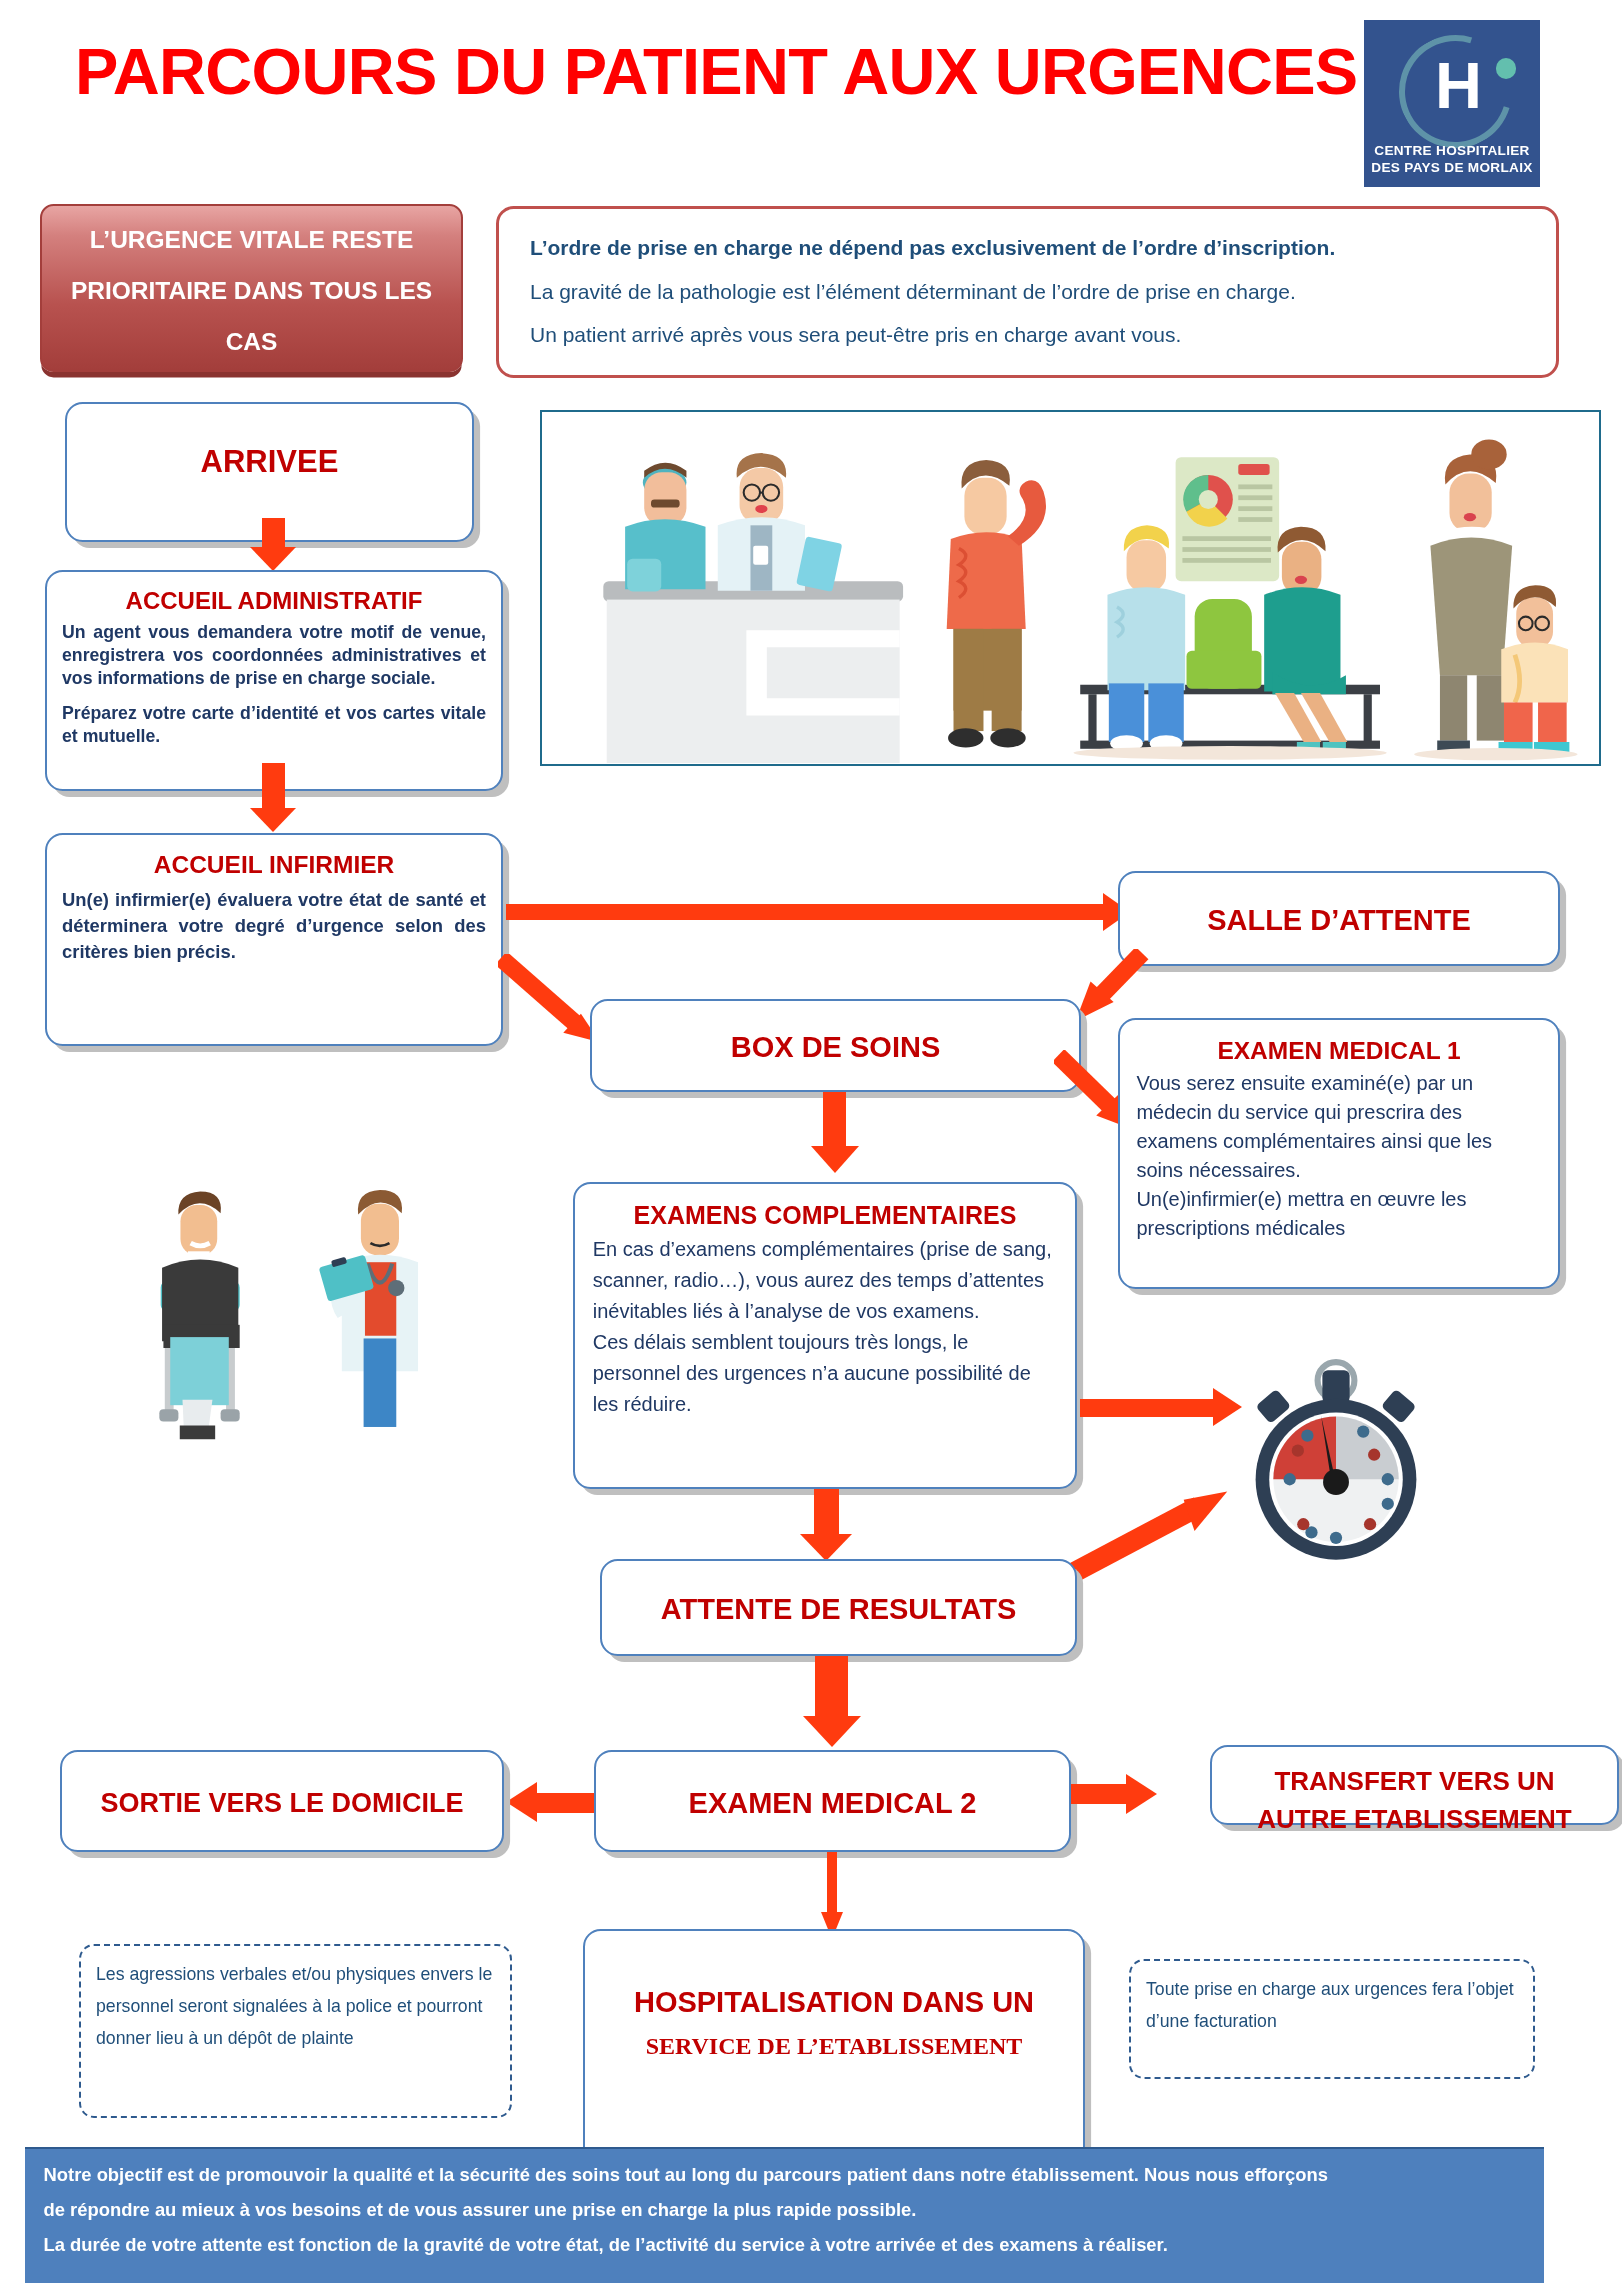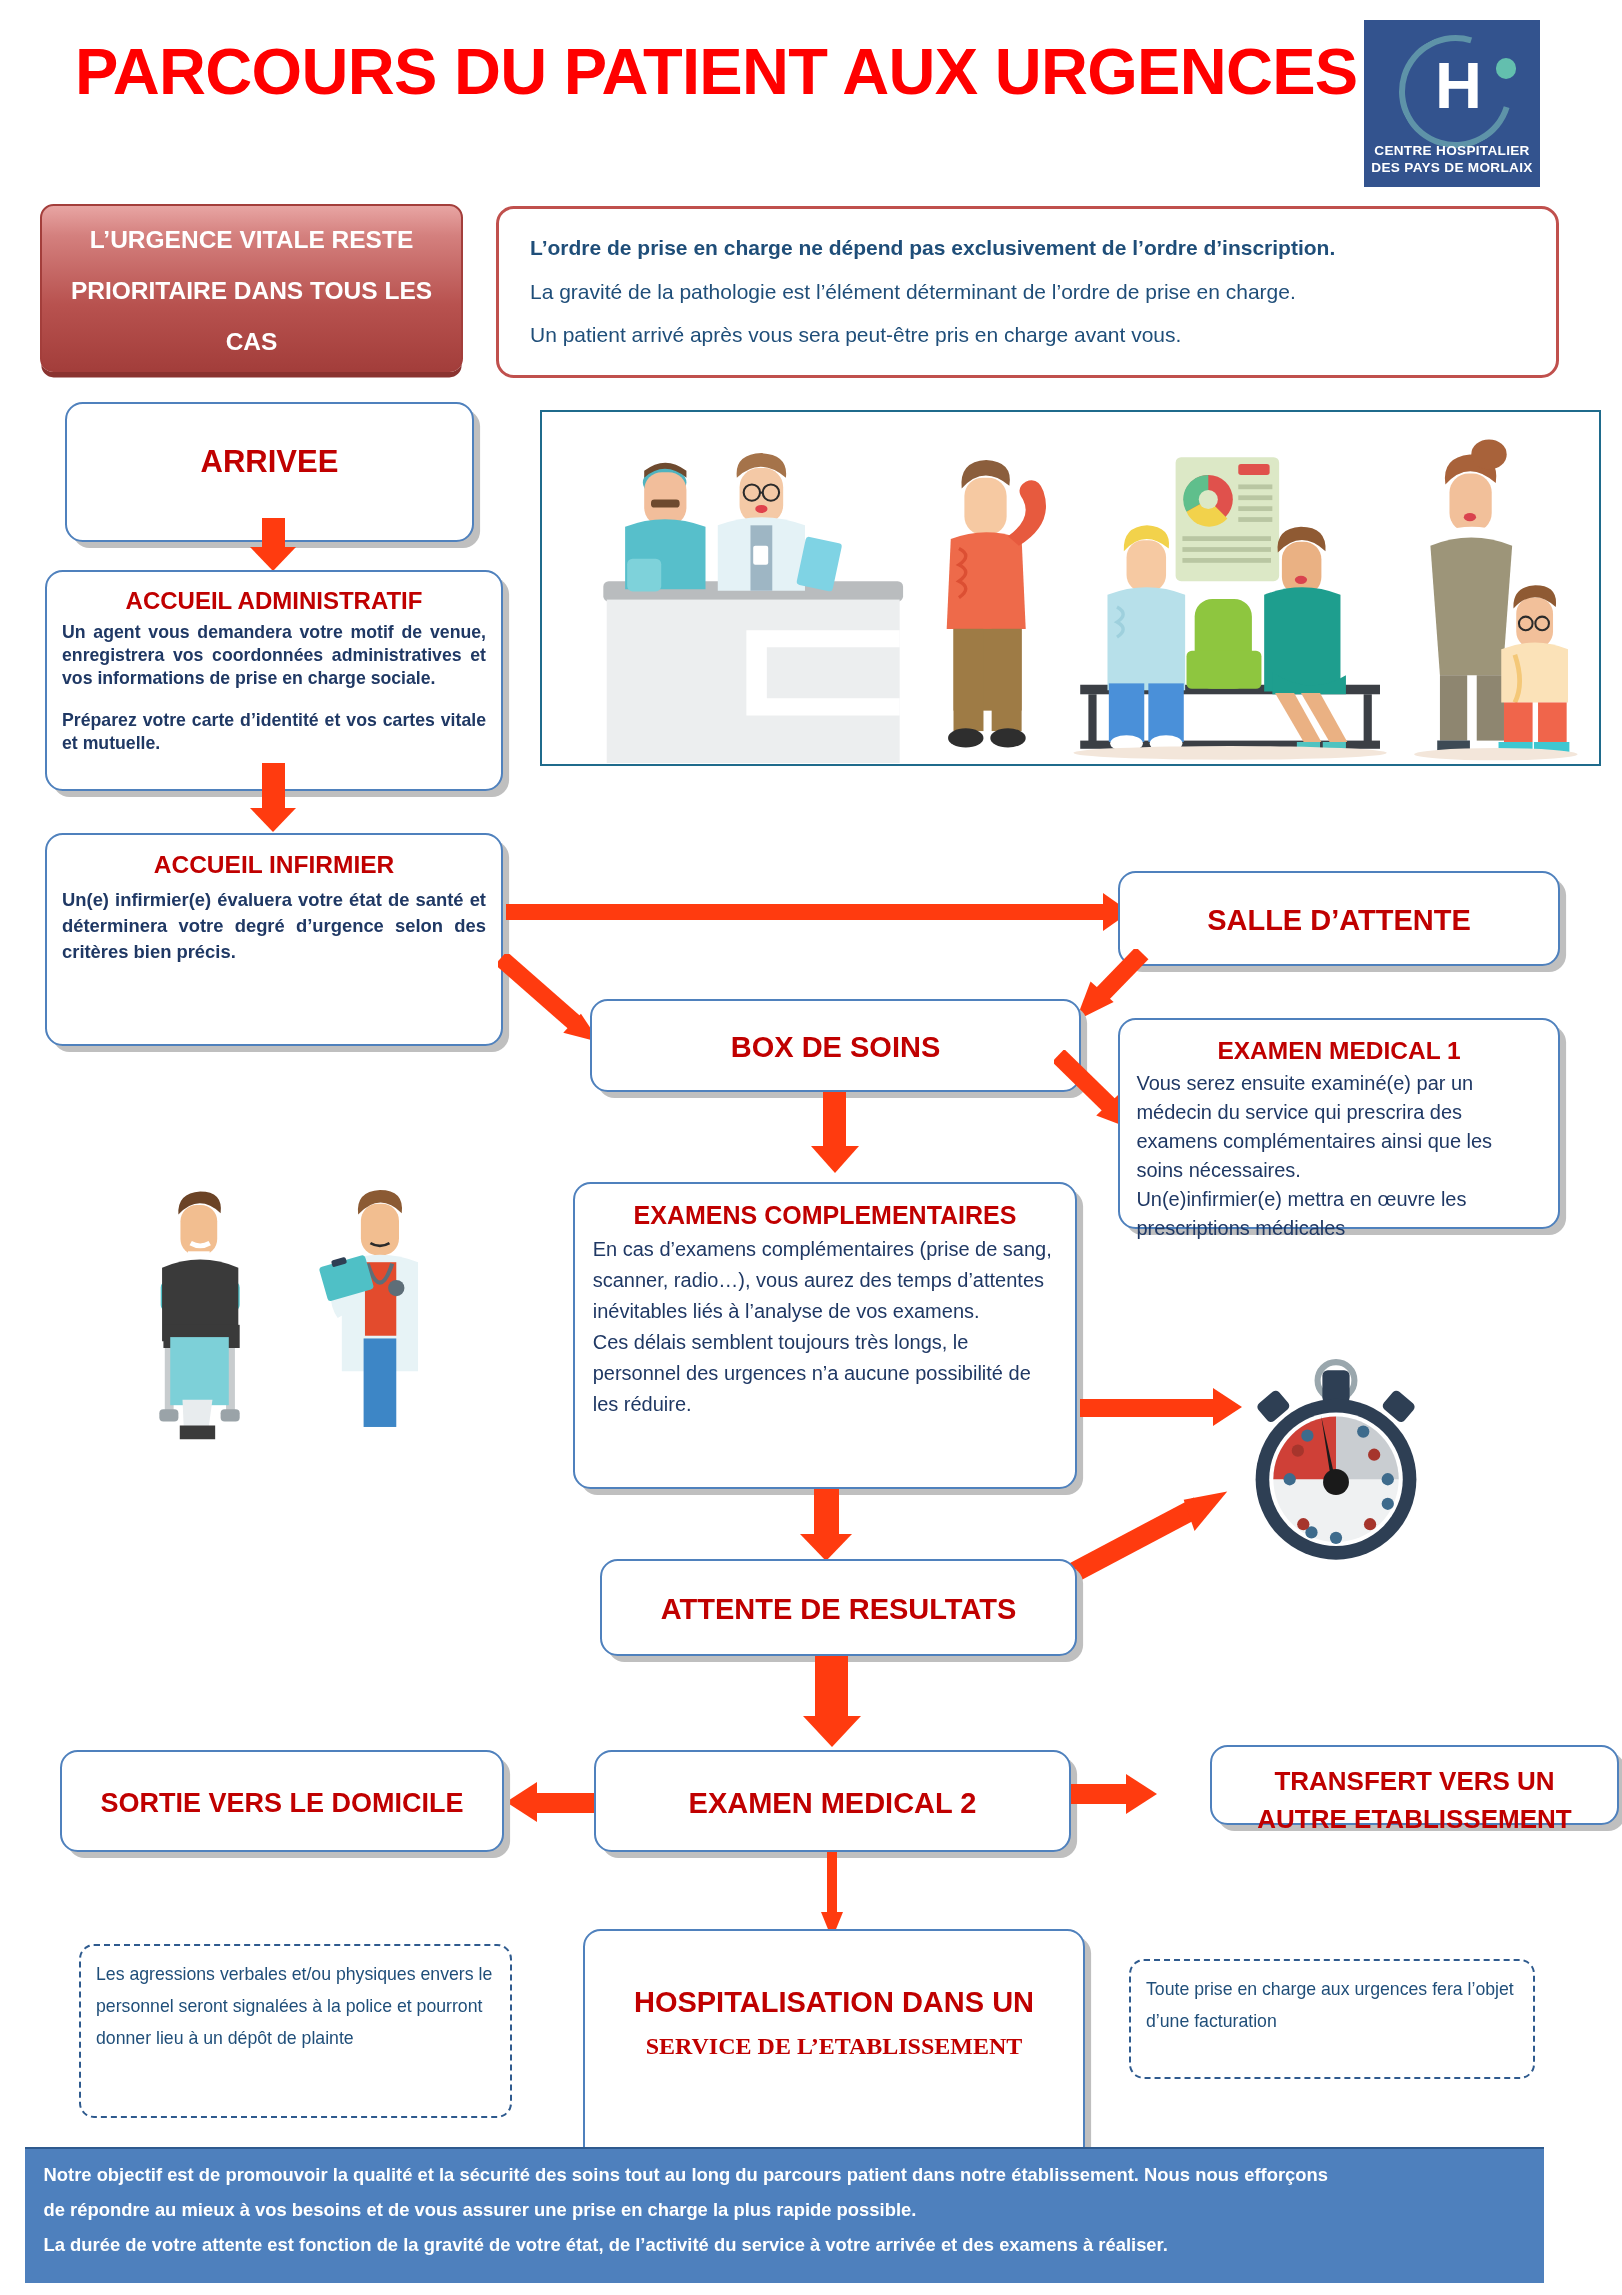--- a/index.html
+++ b/index.html
@@ -238,21 +238,21 @@
 <div class="abs pbox" style="left:65px;top:402px;width:409px;height:140px;">
   <div class="ttl" style="font-size:31px;line-height:116px;">ARRIVEE</div>
 </div>
 
 <div class="arr shaft-v" style="left:262px;top:518px;width:23px;height:31px;"></div>
 <div class="arr arr-down" style="--w:23px;--h:24.5px;left:250px;top:547px;"></div>
 
 <div class="abs pbox" style="left:45px;top:570px;width:458px;height:221px;padding:11px 15px 0 15px;">
   <div class="ttl" style="font-size:24px;line-height:35px;">ACCUEIL ADMINISTRATIF</div>
   <div class="body" style="font-size:17.7px;line-height:23px;margin-top:2.7px;">Un agent vous demandera votre motif de venue, enregistrera vos coordonnées administratives et vos informations de prise en charge sociale.</div>
-  <div class="body" style="font-size:17.7px;line-height:23px;margin-top:19px;">Préparez votre carte d’identité et vos cartes vitale et mutuelle.</div>
+  <div class="body" style="font-size:17.7px;line-height:23px;margin-top:12px;">Préparez votre carte d’identité et vos cartes vitale et mutuelle.</div>
 </div>
 
 <div class="arr shaft-v" style="left:262px;top:763px;width:23px;height:48px;"></div>
 <div class="arr arr-down" style="--w:23px;--h:24.5px;left:250px;top:808px;"></div>
 
 <div class="abs pbox" style="left:45px;top:833px;width:458px;height:213px;padding:11px 15px 0 15px;">
   <div class="ttl" style="font-size:24.5px;line-height:37px;">ACCUEIL INFIRMIER</div>
   <div class="body" style="font-size:18.4px;line-height:26px;margin-top:4.1px;">Un(e) infirmier(e) évaluera votre état de santé et déterminera votre degré d’urgence selon des critères bien précis.</div>
 </div>
 
@@ -275,21 +275,21 @@
 
 <div class="abs pbox" style="left:590px;top:999px;width:491px;height:93px;">
   <div class="ttl" style="font-size:29px;line-height:93px;">BOX DE SOINS</div>
 </div>
 
 <svg class="abs" style="left:1054px;top:1050px;width:109px;height:109px;" viewBox="0 0 160 160" width="109" height="109">
   <path d="M6 8 L86 86" stroke="#FF3B0F" stroke-width="26" fill="none"></path>
   <path d="M120 118 L62 96 L94 66 Z" fill="#FF3B0F"></path>
 </svg>
 
-<div class="abs pbox" style="left:1118px;top:1018px;width:442px;height:211px;padding:12.3px 16.4px 0 16.4px;">
+<div class="abs pbox" style="left:1118px;top:1018px;width:442px;height:271px;padding:12.3px 16.4px 0 16.4px;">
   <div class="ttl" style="font-size:24.5px;line-height:37px;">EXAMEN MEDICAL 1</div>
   <div class="body" style="font-size:20px;line-height:29px;font-weight:normal;text-align:left;">Vous serez ensuite examiné(e) par un médecin du service qui prescrira des examens complémentaires ainsi que les soins nécessaires.</div>
   <div class="body" style="font-size:20px;line-height:29px;font-weight:normal;text-align:left;">Un(e)infirmier(e) mettra en œuvre les prescriptions médicales</div>
 </div>
 
 <div class="arr shaft-v" style="left:823px;top:1092px;width:23px;height:59px;"></div>
 <div class="arr arr-down" style="--w:24.5px;--h:27px;left:811px;top:1146px;"></div>
 
 <div class="abs pbox" style="left:573px;top:1182px;width:504px;height:307px;padding:12.3px 17.7px 0 17.7px;">
   <div class="ttl" style="font-size:25px;line-height:38px;">EXAMENS COMPLEMENTAIRES</div>

